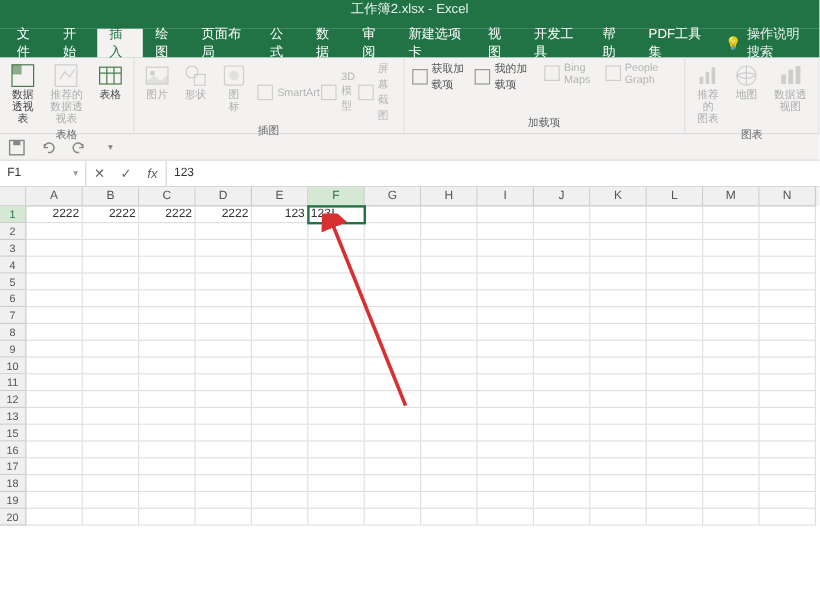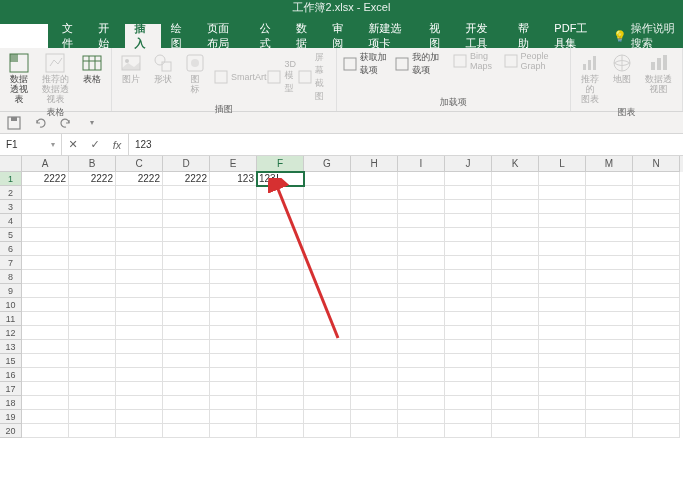--- a/index.html
+++ b/index.html
@@ -1,43 +1,43 @@
 <!DOCTYPE html>
 <html><head>
 <meta charset="utf-8">
 <style>
 * { margin: 0; padding: 0; box-sizing: border-box; }
 body { font-family: "Microsoft YaHei", "Segoe UI", sans-serif; font-size: 11px; background: #fff; width: 683px; height: 500px; overflow: hidden; }
 
 .titlebar { background: #217346; color: #fff; height: 24px; display: flex; justify-content: center; font-size: 11px; }
 .titlebar .title-text { opacity: 0.9; }
 
-.ribbon-tabs { background: #217346; height: 24px; display: flex; align-items: stretch; color: #fff; padding-left: 4px; margin-left: 48px; }
+.ribbon-tabs { background: #217346; height: 24px; display: flex; align-items: stretch; color: #fff; padding-left: 4px; }
 .ribbon-tab { padding: 0 10px; display: flex; align-items: center; cursor: pointer; font-size: 11px; }
-.ribbon-tab.active { background: #f3f2f1; color: #217346; font-weight: bold; }
+.ribbon-tab.active { background: #f3f2f1; color: #217346; }
 .ribbon-tell { padding: 0 8px; display: flex; align-items: center; gap: 4px; opacity: 0.9; }
 
 .ribbon-body { background: #f3f2f1; height: 64px; display: flex; border-bottom: 1px solid #d6d6d6; }
 .ribbon-group { display: flex; flex-direction: column; justify-content: space-between; padding: 3px 6px 1px; border-right: 1px solid #e0e0e0; }
 .ribbon-group .group-content { display: flex; gap: 6px; align-items: flex-start; }
 .ribbon-group .group-label { text-align: center; font-size: 9px; color: #666; padding-bottom: 1px; }
 .ribbon-btn { display: flex; flex-direction: column; align-items: center; gap: 1px; cursor: pointer; padding: 1px 2px; }
 .ribbon-btn.disabled { opacity: 0.4; cursor: default; }
 .ribbon-btn .icon-lg { width: 22px; height: 22px; display: flex; align-items: center; justify-content: center; }
 .ribbon-btn .btn-label { font-size: 9px; color: #444; text-align: center; line-height: 1.1; }
 .ribbon-small-list { display: flex; gap: 1px; }
 .ribbon-small { display: flex; align-items: center; gap: 3px; font-size: 9px; color: #555; cursor: pointer; }
 .ribbon-small.disabled { opacity: 0.4; }
 .ribbon-small .icon-sm { width: 14px; height: 14px; display: flex; align-items: center; justify-content: center; }
 
 .qat { background: #f3f2f1; height: 22px; display: flex; align-items: center; padding: 0 6px; gap: 10px; border-bottom: 1px solid #d6d6d6; }
 .qat-btn { width: 16px; height: 16px; display: flex; align-items: center; justify-content: center; cursor: pointer; color: #666; }
 
 .formula-bar { background: #fff; height: 22px; display: flex; align-items: center; border-bottom: 1px solid #d6d6d6; }
-.name-box { width: 62px; border-right: 1px solid #d6d6d6; padding: 0 6px; font-size: 10px; color: #333; display: flex; align-items: center; height: 100%; }
+.name-box { width: 72px; border-right: 1px solid #d6d6d6; padding: 0 6px; font-size: 10px; color: #333; display: flex; align-items: center; height: 100%; }
 .name-box .dd { margin-left: auto; color: #999; font-size: 8px; }
 .fb-btns { display: flex; align-items: center; height: 100%; border-right: 1px solid #d6d6d6; }
 .fb-btn { width: 22px; height: 100%; display: flex; align-items: center; justify-content: center; color: #666; cursor: pointer; }
 .fb-input { flex: 1; padding: 0 6px; font-size: 10px; color: #333; }
 
 .grid-area { position: relative; }
 .col-headers { display: flex; height: 16px; background: #f0f0f0; }
 .corner { width: 22px; border-right: 1px solid #ccc; border-bottom: 1px solid #ccc; background: #f0f0f0; }
 .col-h { width: 47px; border-right: 1px solid #ccc; border-bottom: 1px solid #ccc; display: flex; align-items: center; justify-content: center; font-size: 10px; color: #555; background: #f0f0f0; }
 .col-h.sel { background: #d4e8d4; color: #217346; }

